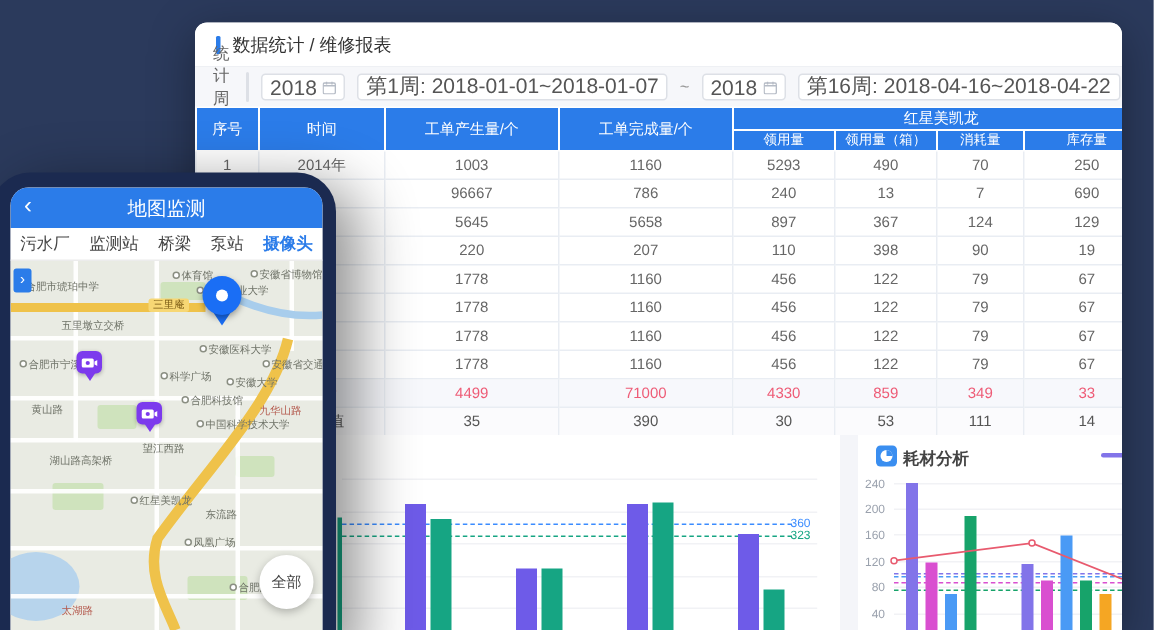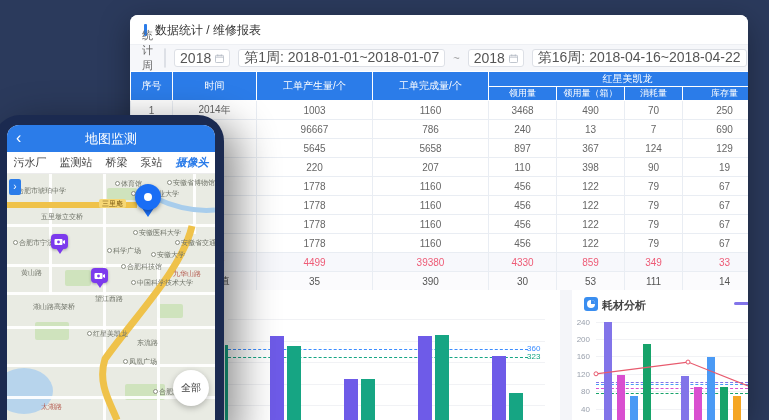--- a/index.html
+++ b/index.html
@@ -59,21 +59,21 @@
   .phone { position:absolute; left:-6px; top:115px; width:230px; height:320px;
            background:#1b2a50; border-radius:26px 26px 0 0; box-shadow:14px 10px 40px rgba(0,0,0,.45); z-index:5; }
   .screen { position:absolute; left:13px; top:10px; right:9px; bottom:-15px; background:#fff;
             border-radius:12px 12px 0 0; overflow:hidden; }
   .ph-header { position:absolute; left:0; top:0; right:0; height:27px; background:#2b7ce9;
                color:#fff; text-align:center; line-height:27px; font-size:13px; }
   .ph-back { position:absolute; left:9px; top:0; font-size:16px; line-height:25px; cursor:pointer; }
   .ph-tabs { position:absolute; left:0; top:27px; right:0; height:22px; background:#fff;
              border-bottom:1px solid #ececec; display:flex; align-items:center; justify-content:space-around; }
   .ph-tab { font-size:11px; color:#444; cursor:pointer; }
-  .ph-tab.active { color:#2b7ce9; font-weight:bold;font-style:italic; }
+  .ph-tab.active { color:#2b7ce9; font-weight:bold; }
   .map { position:absolute; left:0; top:49px; right:0; bottom:0; background:#e9ebe3; overflow:hidden; }
   .road-h { position:absolute; left:0; right:0; background:#fff; opacity:.92; }
   .road-v { position:absolute; background:#fff; opacity:.92; }
   .green-patch { position:absolute; background:#cfe3bd; border-radius:2px; }
   .water { position:absolute; background:#b7d4ec; border-radius:50%; }
   .map-label { position:absolute; font-size:7px; color:#6f7368; white-space:nowrap; }
   .map-label .dot { display:inline-block; width:5px; height:5px; border:1px solid #8a8e82;
                     border-radius:50%; background:#fff; margin-right:1px; vertical-align:0px; }
   .map-label.red { color:#b45a4e; }
   .road-pill { position:absolute; background:#f7d774; color:#7a5a14; font-size:7px;
@@ -181,21 +181,21 @@
               <th>消耗量</th>
               <th>库存量</th>
             </tr>
           </thead>
           <tbody>
             <tr>
               <td>1</td>
               <td>2014年</td>
               <td>1003</td>
               <td>1160</td>
-              <td>3468</td>
+              <td>5293</td>
               <td>490</td>
               <td>70</td>
               <td>250</td>
             </tr>
             <tr>
               <td></td>
               <td></td>
               <td>96667</td>
               <td>786</td>
               <td>240</td>
@@ -260,21 +260,21 @@
               <td>1160</td>
               <td>456</td>
               <td>122</td>
               <td>79</td>
               <td>67</td>
             </tr>
             <tr class="total">
               <td></td>
               <td>合计</td>
               <td>4499</td>
-              <td>39380</td>
+              <td>71000</td>
               <td>4330</td>
               <td>859</td>
               <td>349</td>
               <td>33</td>
             </tr>
             <tr class="avg">
               <td></td>
               <td>平均值</td>
               <td>35</td>
               <td>390</td>

